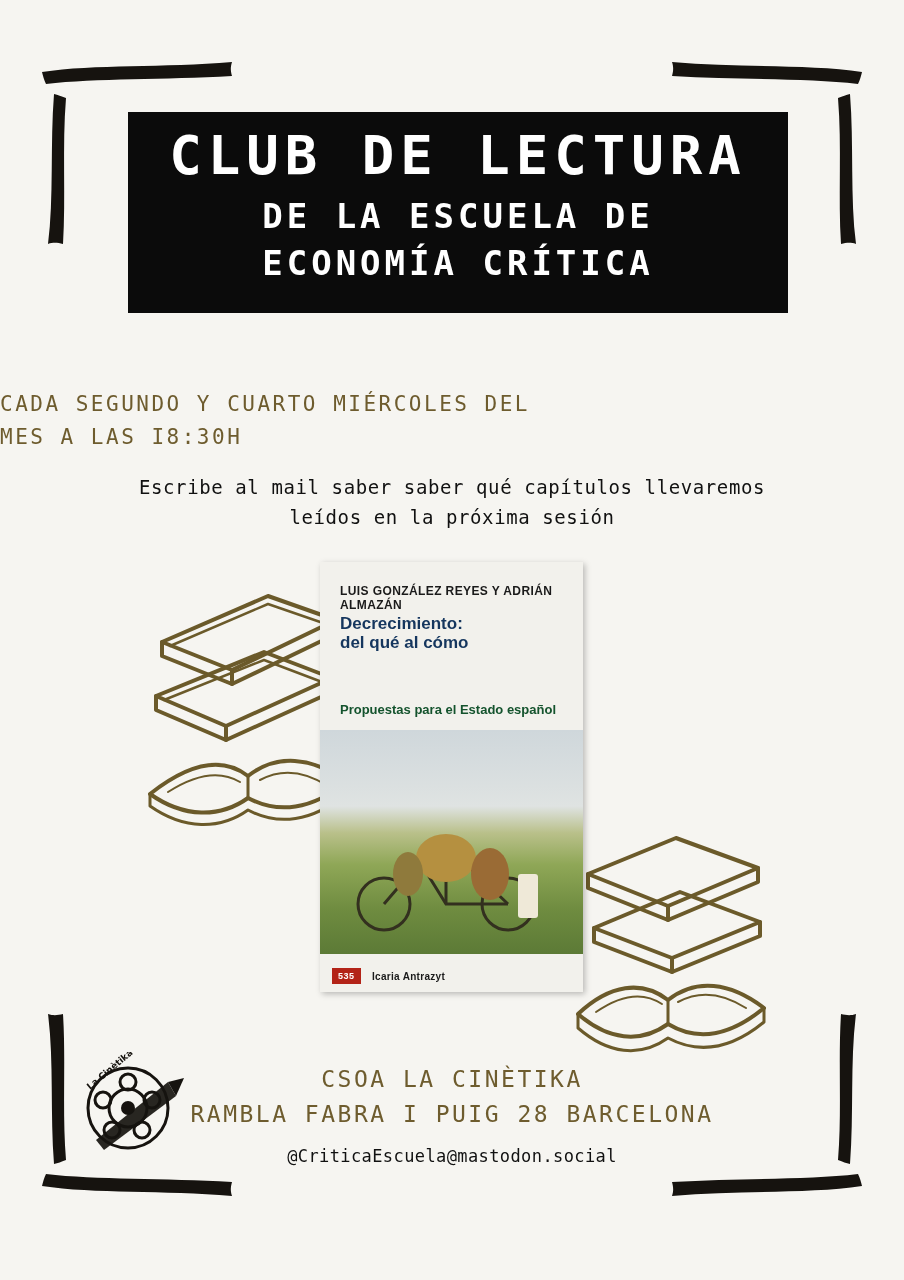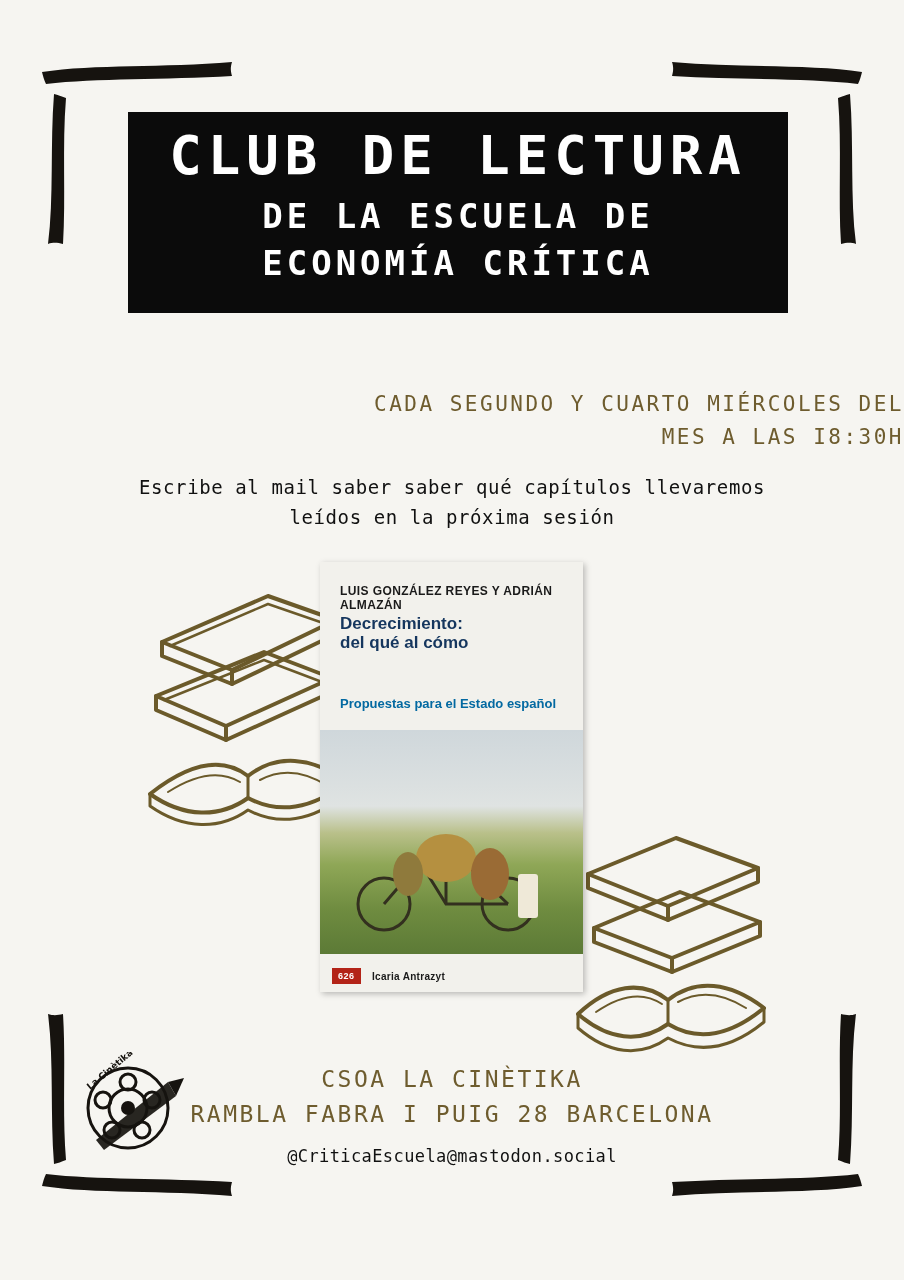--- a/index.html
+++ b/index.html
@@ -66,21 +66,21 @@
     font-weight: 700;
     margin: 4px 0 0 0;
   }
 
   
   .schedule {
     position: absolute;
     top: 388px;
     left: 0;
     width: 100%;
-    text-align: right;
+    text-align: left;
     color: #6e5c2e;
     font-size: 21px;
     letter-spacing: 2.5px;
     line-height: 1.55;
   }
   .instructions {
     position: absolute;
     top: 472px;
     left: 0;
     width: 100%;
@@ -136,27 +136,27 @@
     left: 20px;
     right: 14px;
     font-family: "Liberation Sans", sans-serif;
     font-size: 17px;
     font-weight: 700;
     line-height: 1.12;
     color: #15365e;
   }
   .bc-sub {
     position: absolute;
-    top: 134px;
+    top: 140px;
     left: 20px;
     right: 14px;
     font-family: "Liberation Sans", sans-serif;
     font-size: 13px;
     font-weight: 600;
-    color: #0369a1;
+    color: #14532d;
   }
   .bc-photo {
     position: absolute;
     top: 168px;
     left: 0;
     width: 100%;
     height: 224px;
     background:
       linear-gradient(to bottom,
         #cfd7db 0%,
@@ -350,21 +350,21 @@
           </g>
           <ellipse cx="104" cy="42" rx="30" ry="24" fill="#b59040"></ellipse>
           <ellipse cx="148" cy="58" rx="19" ry="26" fill="#9a6b35"></ellipse>
           <ellipse cx="66" cy="58" rx="15" ry="22" fill="#8f7a3c"></ellipse>
           <rect x="176" y="58" width="20" height="44" rx="3" fill="#efe9d8"></rect>
         </svg>
       </div>
     </div>
 
     <div class="bc-footer">
-      <span class="bc-imprint-red">626</span>
+      <span class="bc-imprint-red">535</span>
       <span class="bc-imprint-text">Icaria    Antrazyt</span>
     </div>
   </div>
 
   <div class="logo">
     <svg viewBox="0 0 112 108" xmlns="http://www.w3.org/2000/svg">
       <circle cx="56" cy="56" r="40" fill="none" stroke="#16130f" stroke-width="3"></circle>
       <circle cx="56" cy="56" r="19" fill="none" stroke="#16130f" stroke-width="3"></circle>
       <circle cx="56" cy="56" r="7" fill="#16130f"></circle>
       <circle cx="56" cy="30" r="8" fill="none" stroke="#16130f" stroke-width="3"></circle>

